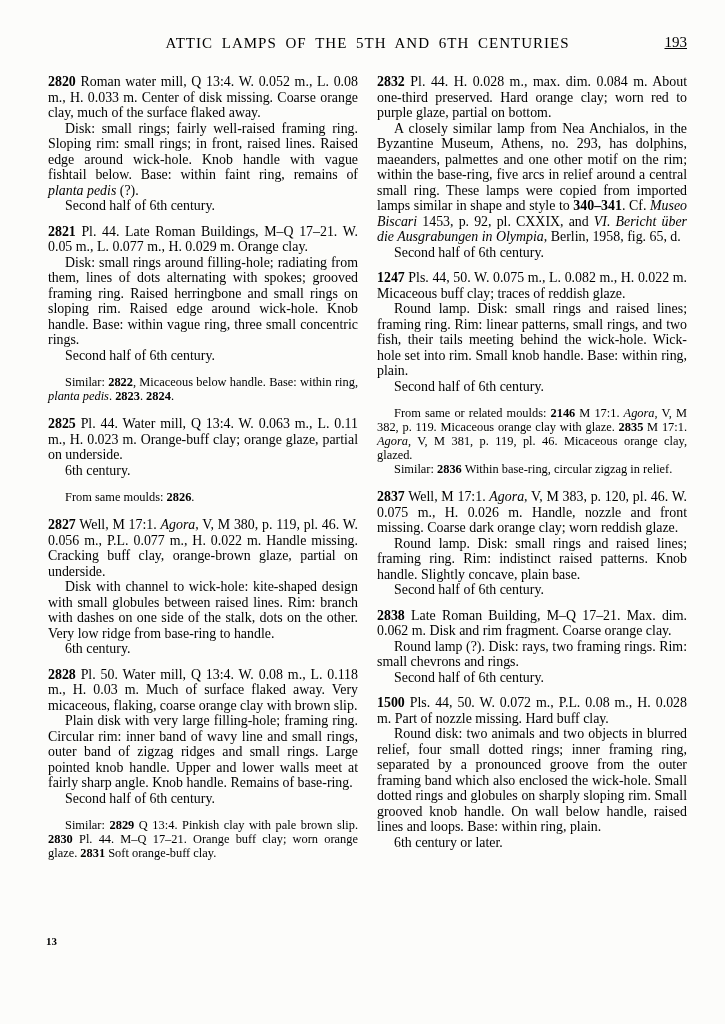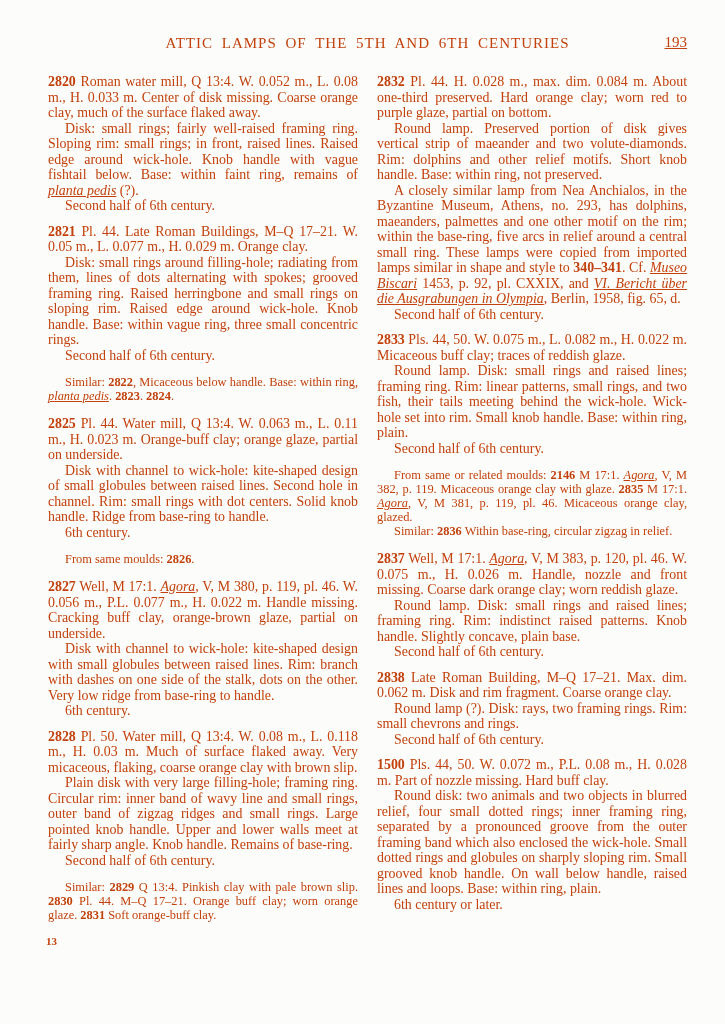--- a/index.html
+++ b/index.html
@@ -6,21 +6,21 @@
     margin: 0;
     padding: 0;
     background: #e9e9e7;
   }
   .page {
     position: relative;
     width: 725px;
     height: 1024px;
     margin: 0 auto;
     background: #fcfcfa;
-    color: #c2410c;
+    color: #000000;
     font-family: "Liberation Serif", "DejaVu Serif", serif;
     box-sizing: border-box;
     padding: 34px 38px 0 48px;
     overflow: hidden;
   }
   .header {
     position: relative;
     text-align: center;
     height: 20px;
     margin-bottom: 20px;
@@ -56,21 +56,21 @@
   }
   .block.entry {
     margin-bottom: 10px;
   }
   .block.note {
     font-size: 12.4px;
     line-height: 14px;
     margin: 12px 0 13px 0;
   }
   .b { font-weight: bold; }
-  .i { font-style: italic; text-decoration: underline; }
+  .i { font-style: italic; }
   .sig {
     position: absolute;
     left: 46px;
     top: 935px;
     font-size: 11px;
     font-weight: bold;
   }
 </style>
 </head>
 <body>
@@ -90,21 +90,20 @@
         <div class="block entry">
           <p class="noindent"><span class="b">2821</span><span> Pl. 44. Late Roman Buildings, M–Q 17–21. W. 0.05 m., L. 0.077 m., H. 0.029 m. Orange clay.</span></p>
           <p class="indent"><span>Disk: small rings around filling-hole; radiating from them, lines of dots alternating with spokes; grooved framing ring. Raised herringbone and small rings on sloping rim. Raised edge around wick-hole. Knob handle. Base: within vague ring, three small concentric rings.</span></p>
           <p class="indent"><span>Second half of 6th century.</span></p>
         </div>
         <div class="block note">
           <p class="indent"><span>Similar: </span><span class="b">2822</span><span>, Micaceous below handle. Base: within ring, </span><span class="i">planta pedis</span><span>. </span><span class="b">2823</span><span>. </span><span class="b">2824</span><span>.</span></p>
         </div>
         <div class="block entry">
           <p class="noindent"><span class="b">2825</span><span> Pl. 44. Water mill, Q 13:4. W. 0.063 m., L. 0.11 m., H. 0.023 m. Orange-buff clay; orange glaze, partial on underside.</span></p>
-          <p class="indent"><span>Disk with channel to wick-hole: kite-shaped design of small globules between raised lines. Second hole in channel. Rim: small rings with dot centers. Solid knob handle. Ridge from base-ring to handle.</span></p>
           <p class="indent"><span>6th century.</span></p>
         </div>
         <div class="block note">
           <p class="indent"><span>From same moulds: </span><span class="b">2826</span><span>.</span></p>
         </div>
         <div class="block entry">
           <p class="noindent"><span class="b">2827</span><span> Well, M 17:1. </span><span class="i">Agora</span><span>, V, M 380, p. 119, pl. 46. W. 0.056 m., P.L. 0.077 m., H. 0.022 m. Handle missing. Cracking buff clay, orange-brown glaze, partial on underside.</span></p>
           <p class="indent"><span>Disk with channel to wick-hole: kite-shaped design with small globules between raised lines. Rim: branch with dashes on one side of the stalk, dots on the other. Very low ridge from base-ring to handle.</span></p>
           <p class="indent"><span>6th century.</span></p>
         </div>
@@ -113,26 +112,25 @@
           <p class="indent"><span>Plain disk with very large filling-hole; framing ring. Circular rim: inner band of wavy line and small rings, outer band of zigzag ridges and small rings. Large pointed knob handle. Upper and lower walls meet at fairly sharp angle. Knob handle. Remains of base-ring.</span></p>
           <p class="indent"><span>Second half of 6th century.</span></p>
         </div>
         <div class="block note">
           <p class="indent"><span>Similar: </span><span class="b">2829</span><span> Q 13:4. Pinkish clay with pale brown slip. </span><span class="b">2830</span><span> Pl. 44. M–Q 17–21. Orange buff clay; worn orange glaze. </span><span class="b">2831</span><span> Soft orange-buff clay.</span></p>
         </div>
       </div>
     <div class="col">
         <div class="block entry">
           <p class="noindent"><span class="b">2832</span><span> Pl. 44. H. 0.028 m., max. dim. 0.084 m. About one-third preserved. Hard orange clay; worn red to purple glaze, partial on bottom.</span></p>
-          <p class="indent"><span>Round lamp. Preserved portion of disk gives vertical strip of maeander and two volute-diamonds. Rim: dolphins and other relief motifs. Short knob handle. Base: within ring, not preserved.</span></p>
           <p class="indent"><span>A closely similar lamp from Nea Anchialos, in the Byzantine Museum, Athens, no. 293, has dolphins, maeanders, palmettes and one other motif on the rim; within the base-ring, five arcs in relief around a central small ring. These lamps were copied from imported lamps similar in shape and style to </span><span class="b">340–341</span><span>. Cf. </span><span class="i">Museo Biscari</span><span> 1453, p. 92, pl. CXXIX, and </span><span class="i">VI. Bericht über die Ausgrabungen in Olympia</span><span>, Berlin, 1958, fig. 65, d.</span></p>
           <p class="indent"><span>Second half of 6th century.</span></p>
         </div>
         <div class="block entry">
-          <p class="noindent"><span class="b">2833</span><span> Pls. 44, 50. W. 0.075 m., L. 0.082 m., H. 0.022 m. Micaceous buff clay; traces of reddish glaze.</span></p>
+          <p class="noindent"><span class="b">1247</span><span> Pls. 44, 50. W. 0.075 m., L. 0.082 m., H. 0.022 m. Micaceous buff clay; traces of reddish glaze.</span></p>
           <p class="indent"><span>Round lamp. Disk: small rings and raised lines; framing ring. Rim: linear patterns, small rings, and two fish, their tails meeting behind the wick-hole. Wick-hole set into rim. Small knob handle. Base: within ring, plain.</span></p>
           <p class="indent"><span>Second half of 6th century.</span></p>
         </div>
         <div class="block note">
           <p class="indent"><span>From same or related moulds: </span><span class="b">2146</span><span> M 17:1. </span><span class="i">Agora</span><span>, V, M 382, p. 119. Micaceous orange clay with glaze. </span><span class="b">2835</span><span> M 17:1. </span><span class="i">Agora</span><span>, V, M 381, p. 119, pl. 46. Micaceous orange clay, glazed.</span></p>
           <p class="indent"><span>Similar: </span><span class="b">2836</span><span> Within base-ring, circular zigzag in relief.</span></p>
         </div>
         <div class="block entry">
           <p class="noindent"><span class="b">2837</span><span> Well, M 17:1. </span><span class="i">Agora</span><span>, V, M 383, p. 120, pl. 46. W. 0.075 m., H. 0.026 m. Handle, nozzle and front missing. Coarse dark orange clay; worn reddish glaze.</span></p>
           <p class="indent"><span>Round lamp. Disk: small rings and raised lines; framing ring. Rim: indistinct raised patterns. Knob handle. Slightly concave, plain base.</span></p>

